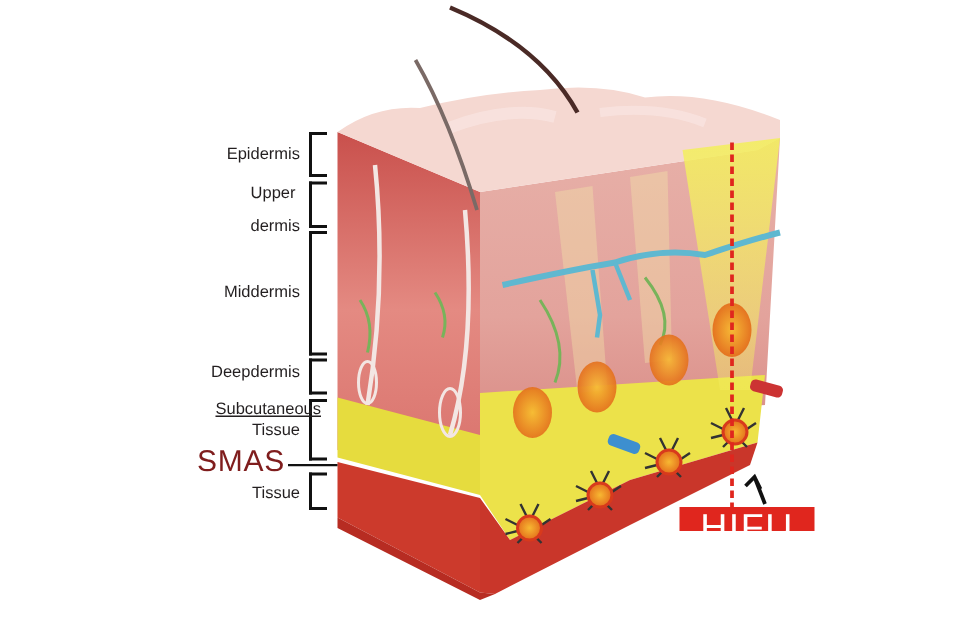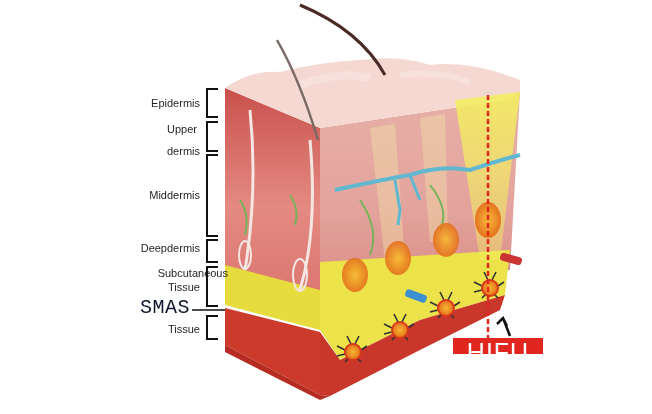--- a/index.html
+++ b/index.html
@@ -1,18 +1,18 @@
 <!DOCTYPE html>
 <html><head>
 <meta charset="utf-8">
 <style>
   html,body{margin:0;padding:0;background:#fff;}
   body{width:652px;height:414px;position:relative;overflow:hidden;font-family:"Liberation Sans",sans-serif;}
   .lbl{position:absolute;color:#231f20;font-size:11px;line-height:14px;text-align:right;}
-  .smas{position:absolute;color:#0f172a;font-size:20px;line-height:20px;letter-spacing:0.5px;font-family:Liberation Mono, monospace;}
+  .smas{position:absolute;color:#7f1d1d;font-size:20px;line-height:20px;letter-spacing:0.5px;}
   .bracket{position:absolute;border:2px solid #111;border-right:none;width:12px;box-sizing:border-box;}
   .hifu{position:absolute;left:453px;top:338px;width:90px;height:16px;background:#e0261e;color:#fff;font-size:25px;line-height:28px;text-align:center;letter-spacing:1px;}
   svg{position:absolute;left:0;top:0;}
 </style>
 </head>
 <body>
 
 <svg width="652" height="414" viewBox="0 0 652 414">
   <defs>
     <linearGradient id="dermisG" x1="0" y1="0" x2="0" y2="1">
@@ -112,18 +112,18 @@
 <div class="bracket" style="left:206px;top:154px;height:83px;"></div>
 <div class="bracket" style="left:206px;top:239px;height:24px;"></div>
 <div class="bracket" style="left:206px;top:266px;height:41px;"></div>
 <div class="bracket" style="left:206px;top:315px;height:25px;"></div>
 
 <div class="lbl" style="right:452px;top:96px;">Epidermis</div>
 <div class="lbl" style="right:455px;top:122px;">Upper</div>
 <div class="lbl" style="right:452px;top:144px;">dermis</div>
 <div class="lbl" style="right:452px;top:188px;text-align:center;">Middermis</div>
 <div class="lbl" style="right:452px;top:241px;">Deepdermis</div>
-<div class="lbl" style="right:424px;top:266px;">Subcutaneous</div>
+<div class="lbl" style="right:438px;top:266px;text-decoration:underline;">Subcutaneous</div>
 <div class="lbl" style="right:452px;top:280px;">Tissue</div>
 <div class="smas" style="right:462px;top:298px;">SMAS</div>
 <div class="lbl" style="right:452px;top:322px;">Tissue</div>
 
 <div class="hifu">HIFU</div>
 
 </body></html>

